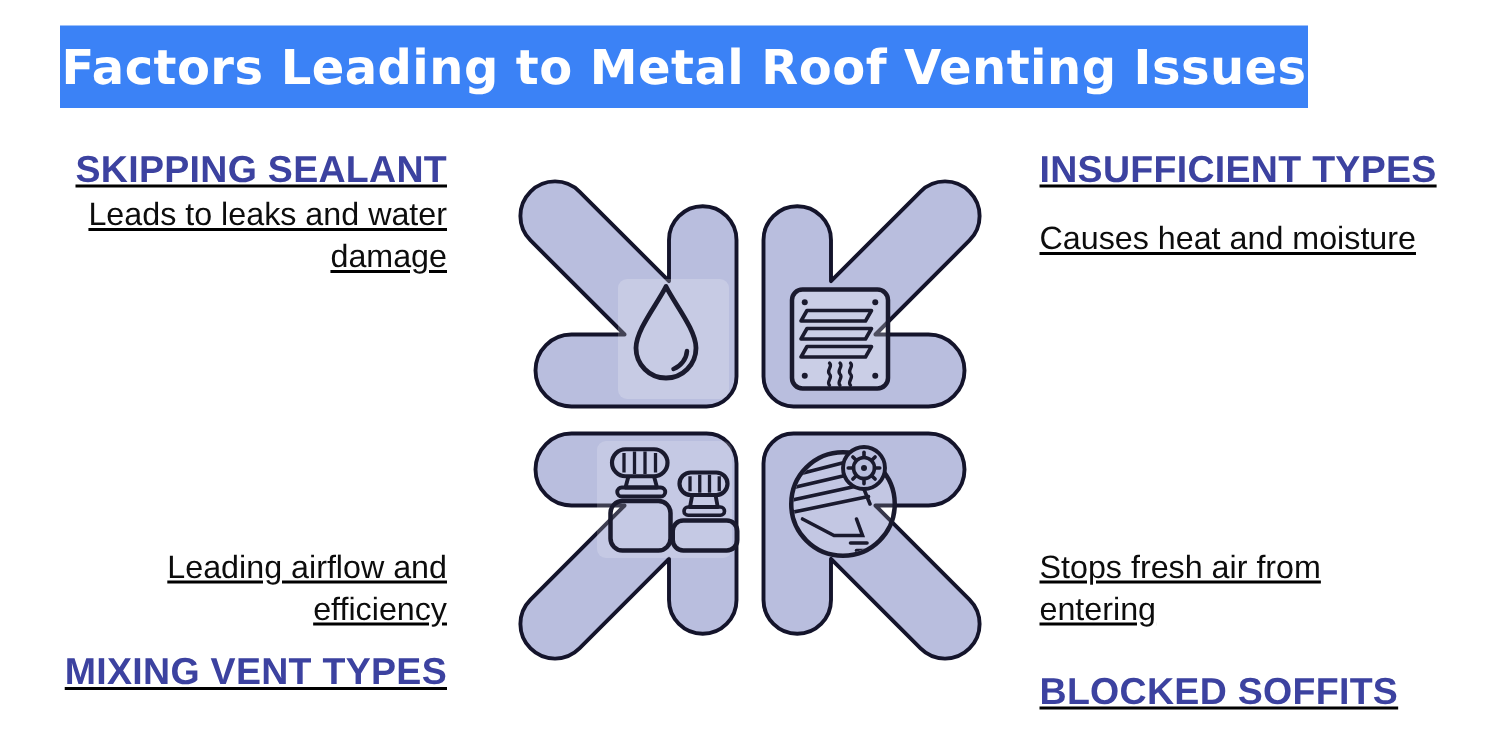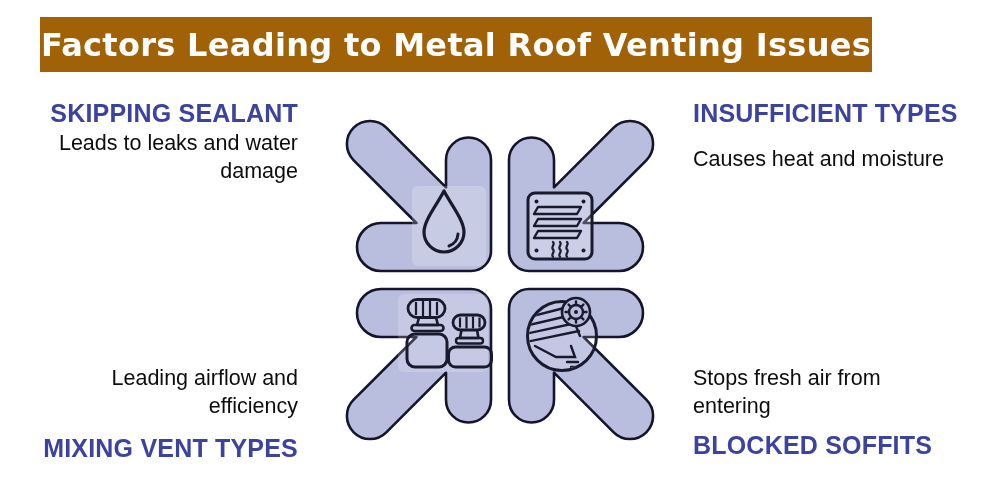--- a/index.html
+++ b/index.html
@@ -3,42 +3,42 @@
 <meta charset="utf-8">
 <style>
   html,body{margin:0;padding:0;background:#ffffff;}
   #stage{
     position:relative;width:1000px;height:500px;background:#ffffff;overflow:hidden;
     font-family:"Liberation Sans",sans-serif;
   }
   
   .banner{
     position:absolute;left:40px;top:17px;width:832px;height:55px;
-    background:#a16207;display:flex;align-items:center;justify-content:center;
+    background:#3b82f6;display:flex;align-items:center;justify-content:center;
   }
   .banner-text{
     font-family:"DejaVu Sans",sans-serif;
     font-weight:bold;font-size:32px;color:#ffffff;letter-spacing:.3px;white-space:nowrap;
   }
   
-  .tblock{position:absolute;}
+  .tblock{position:absolute;text-decoration:underline;}
   .tblock .sec-title{
     font-weight:bold;font-size:25px;color:#3C42A0;letter-spacing:.2px;line-height:28px;white-space:nowrap;
   }
   .tblock .sec-desc{font-size:21.5px;color:#0d0d0d;line-height:28px;}
   .align-right{text-align:right;}
   .align-left{text-align:left;}
   #blk-tl{left:30px;top:99px;width:268px;}
   #blk-tl .sec-desc{margin-top:2px;}
   #blk-tr{left:693px;top:99px;width:290px;}
   #blk-tr .sec-desc{margin-top:18px;}
   #blk-bl{left:30px;top:364px;width:268px;}
   #blk-bl .sec-title{margin-top:14px;}
   #blk-br{left:693px;top:364px;width:290px;}
-  #blk-br .sec-title{margin-top:11px;}
+  #blk-br .sec-title{margin-top:27px;}
   .abs{position:absolute;}
   svg{display:block;overflow:visible;}
 </style>
 </head>
 <body>
 
 <div id="stage">
 
   <div class="banner">
     <div class="banner-text">Factors Leading to Metal Roof Venting Issues</div>

